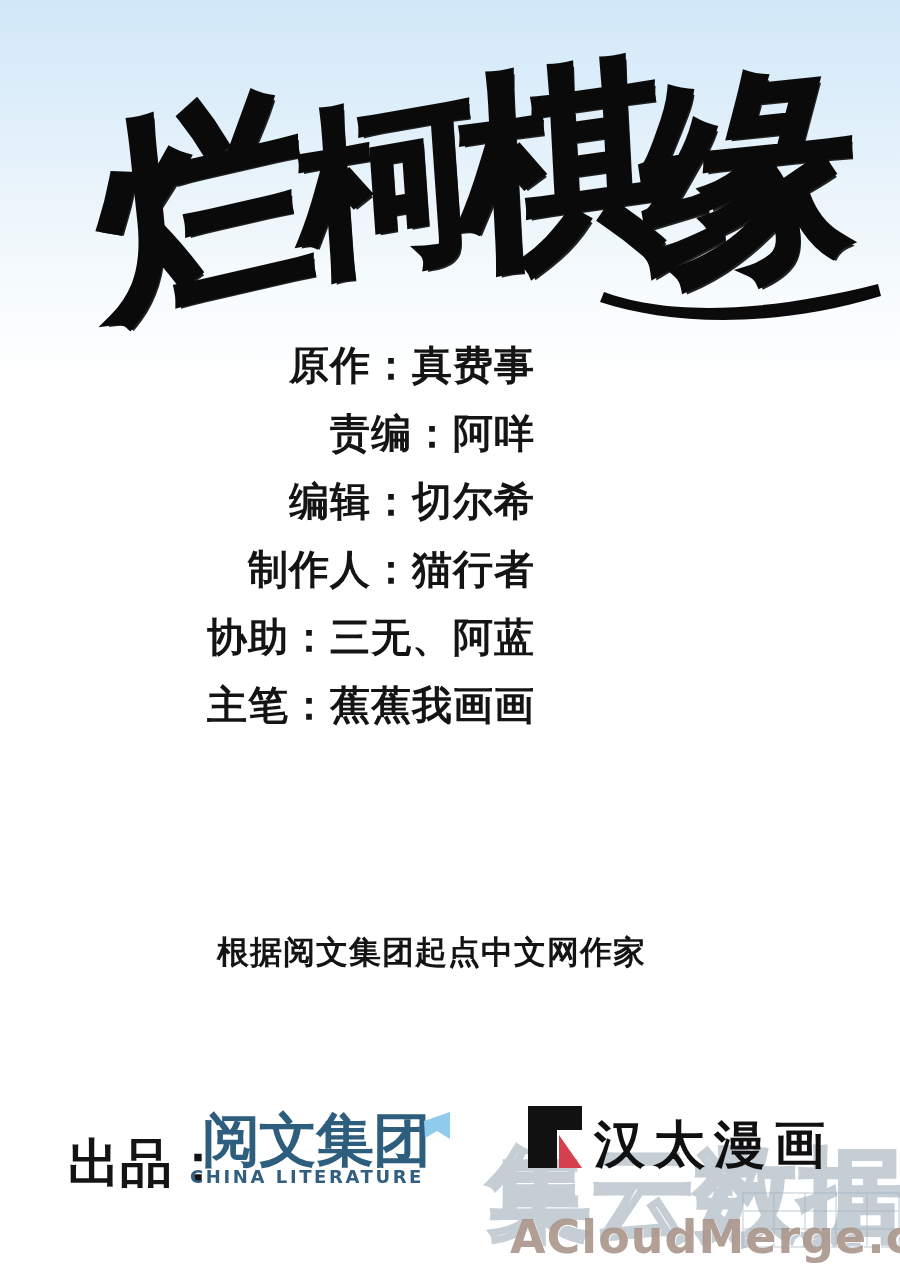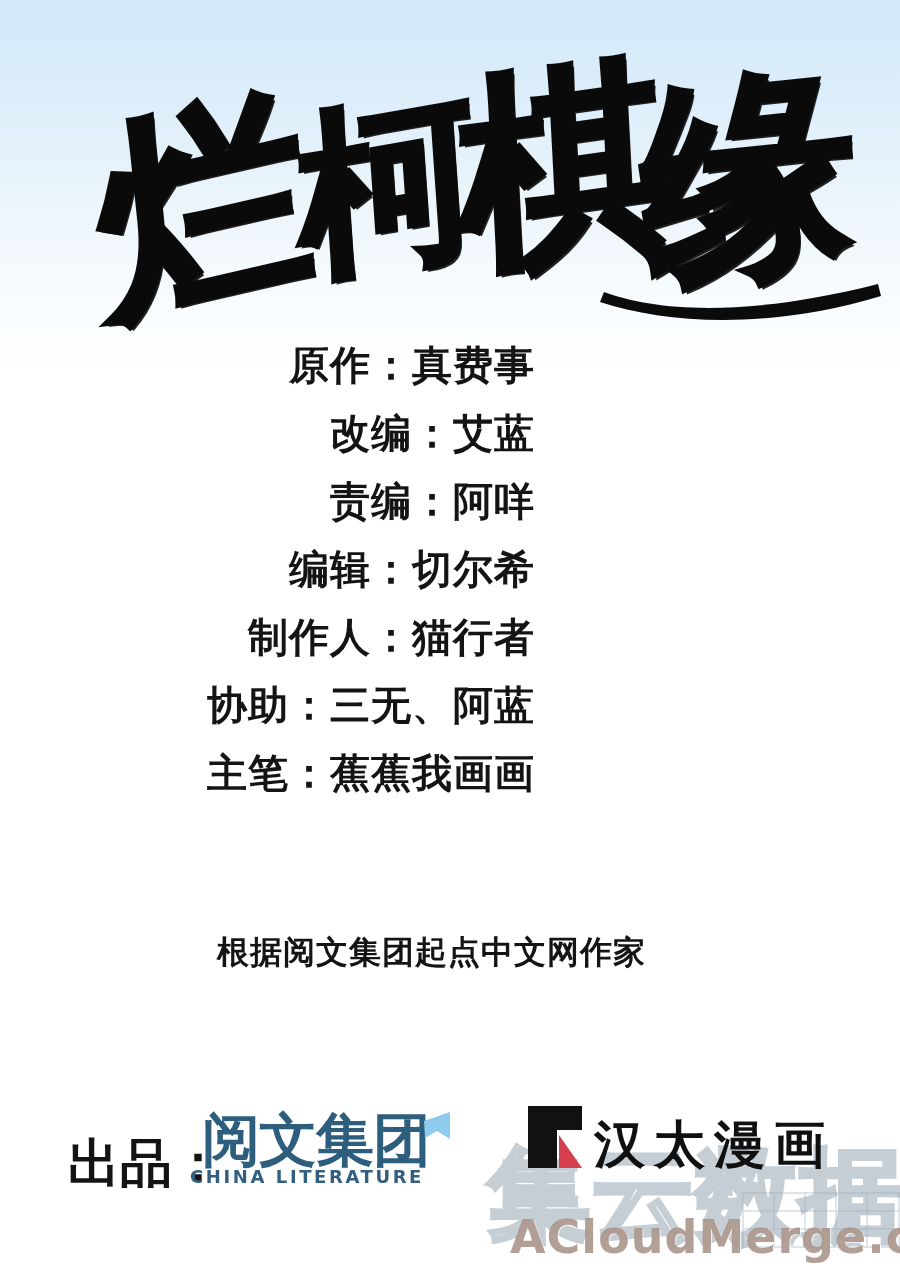--- a/index.html
+++ b/index.html
@@ -92,21 +92,20 @@
     <span class="tc tc1">柯</span>
     <span class="tc tc2">棋</span>
     <span class="tc tc3">缘</span>
     <svg class="swoosh" width="290" height="56" viewBox="0 0 290 56">
       <path d="M6,20 C60,40 150,45 280,12 L283,24 C170,58 70,52 2,30 Z" fill="#0b0b0b"></path>
     </svg>
   </div>
 
   <div class="credits">
     <div class="credit-row"><span>原作</span><span>：</span><span>真费事</span></div>
-    <div class="credit-row"><span>改编</span><span>：</span><span>艾蓝</span></div>
     <div class="credit-row"><span>责编</span><span>：</span><span>阿咩</span></div>
     <div class="credit-row"><span>编辑</span><span>：</span><span>切尔希</span></div>
     <div class="credit-row"><span>制作人</span><span>：</span><span>猫行者</span></div>
     <div class="credit-row"><span>协助</span><span>：</span><span>三无、阿蓝</span></div>
     <div class="credit-row"><span>主笔</span><span>：</span><span>蕉蕉我画画</span></div>
   </div>
 
   <div class="note">
     <div>根据阅文集团起点中文网作家</div>
   </div>

